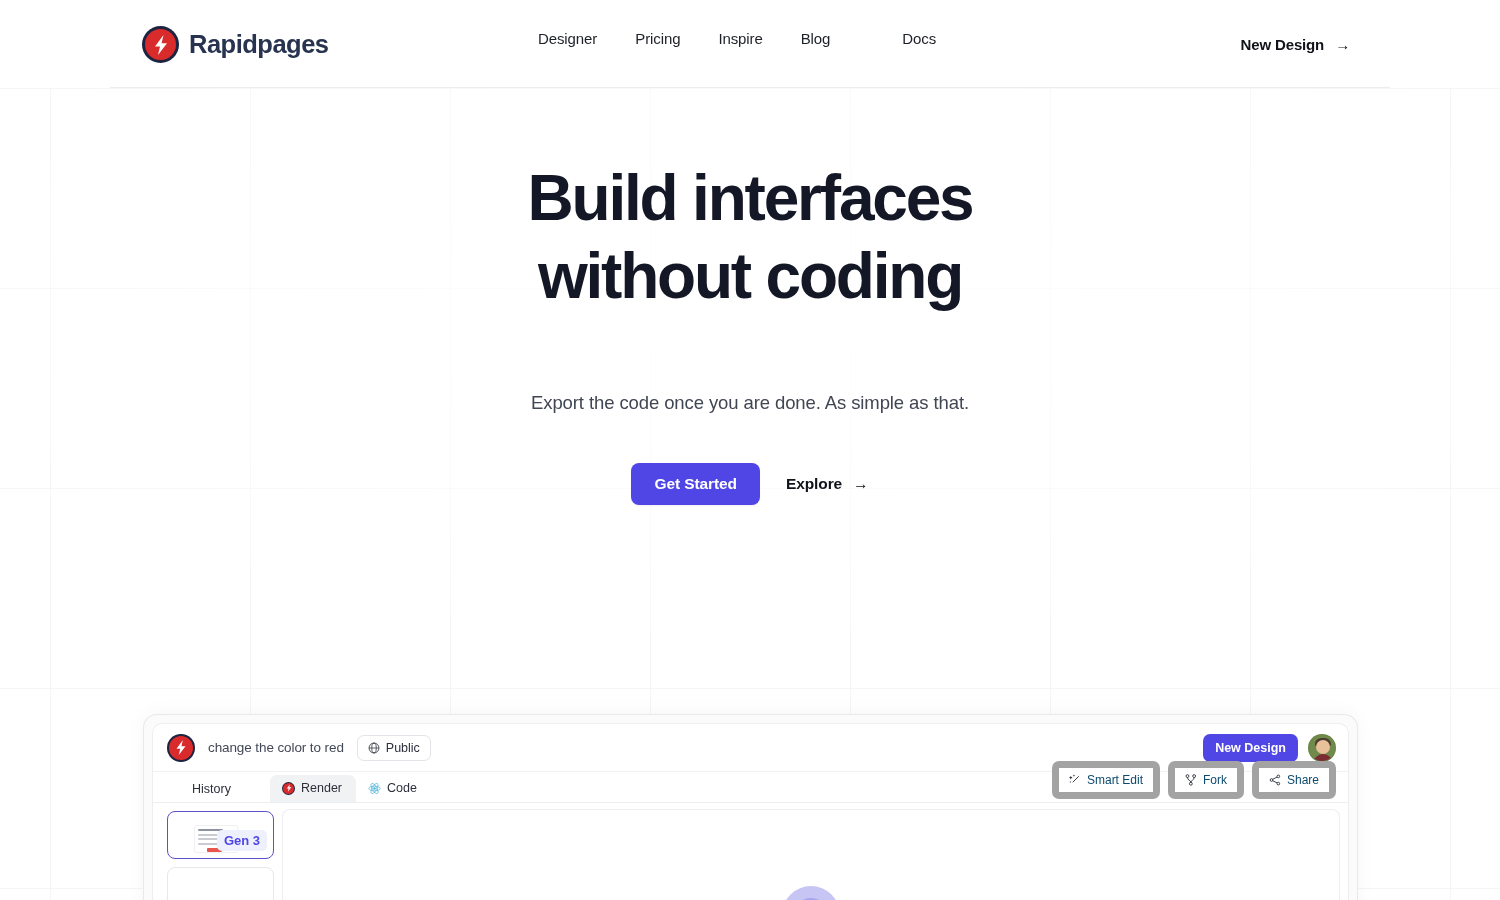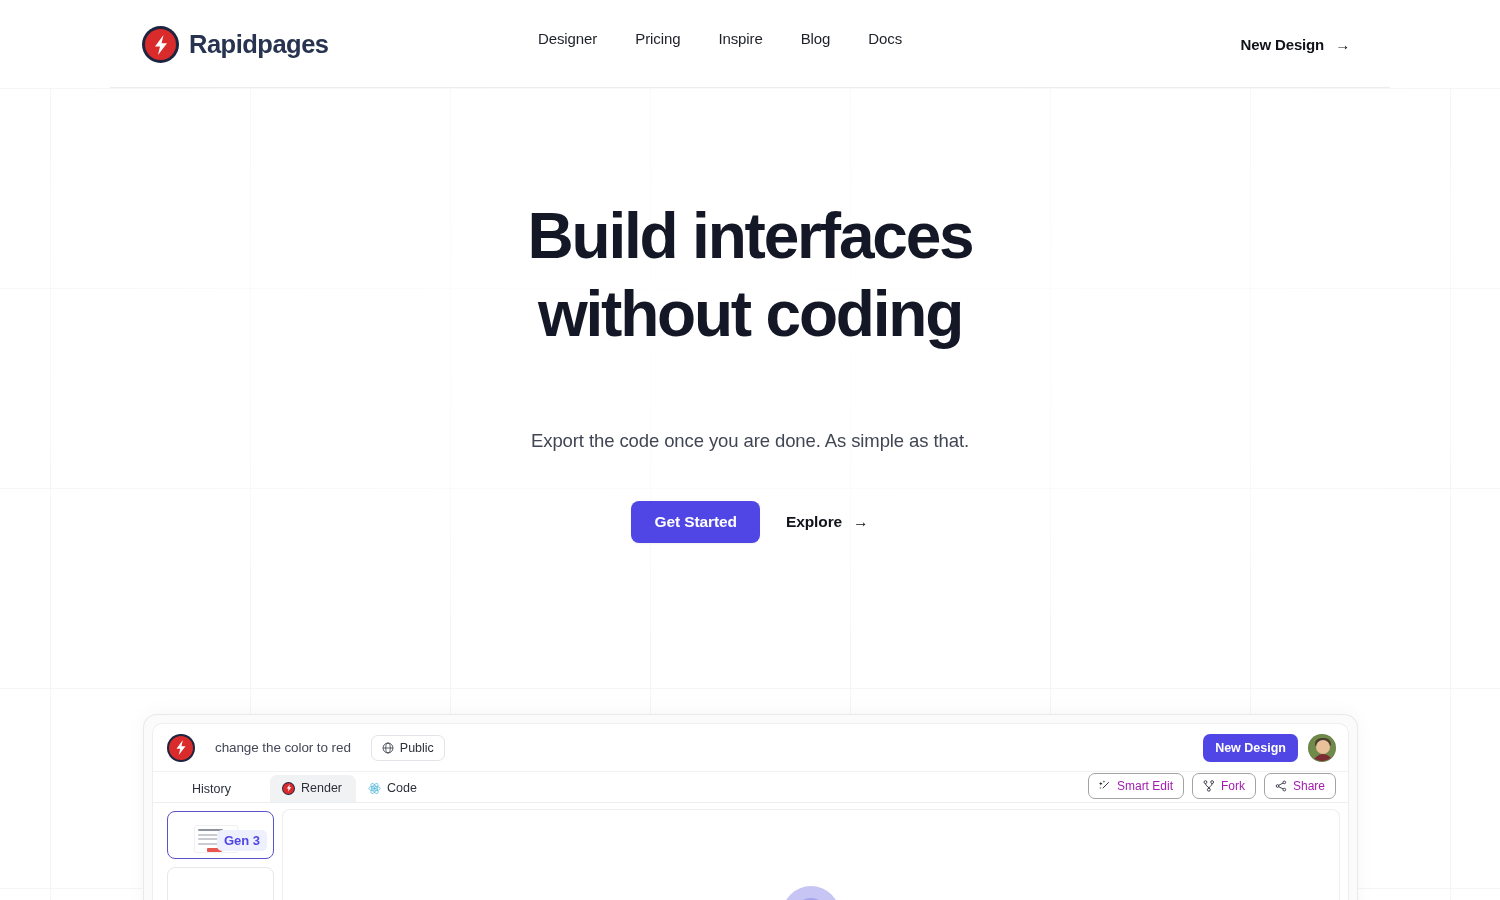--- a/index.html
+++ b/index.html
@@ -68,38 +68,38 @@
 
   .nav{
     position:absolute; left:538px; top:0; height:76px;
     display:flex; align-items:center; gap:0;
   }
   .nav a{
     font-size:15px; font-weight:500; color:#1d2028;
     text-decoration:none; padding:0 37px 0 0;
     letter-spacing:-0.1px;
   }
-  .nav a:last-child{ padding-right:0; }
+  .nav a:last-child{ padding-right:0;margin-left:34px; }
   .nav a.sp1{ padding-right:38px; }
 
   .newdesign-link{
     position:absolute; right:150px; top:0; height:88px;
     display:flex; align-items:center; gap:11px;
     font-size:15px; font-weight:600; color:#11131a;
     text-decoration:none; letter-spacing:-0.15px;
   }
   .newdesign-link .arw{ font-size:15px; color:#11131a; }
 
   
   .hero{
     position:absolute; left:0; top:88px; width:1500px;
     z-index:5; text-align:center;
   }
   .headline{
-    margin-top:116px;
+    margin-top:78px;
     font-size:64px; font-weight:800; line-height:1.0;
     color:#141826; letter-spacing:-2.2px;
   }
   .headline .l2{ display:block; margin-top:14px; }
   .sub{
     margin-top:47px;
     font-size:18.5px; font-weight:400; line-height:1.75;
     color:#414654; letter-spacing:-0.1px;
   }
   .cta-row{
@@ -141,21 +141,20 @@
     overflow:hidden;
     position:relative;
   }
 
   .app-bar{
     height:48px;
     display:flex; align-items:center;
     padding:0 12px 0 14px;
     border-bottom:1px solid #f0f1f4;
     position:relative;
-    gap:7px;
   }
   .app-logo{
     width:28px; height:28px; border-radius:50%;
     background:#1d2440; position:relative; flex:none;
     display:flex; align-items:center; justify-content:center;
   }
   .app-logo .disc{
     position:absolute; left:2px; top:2px; width:24px; height:24px;
     border-radius:50%; background:#d92b2b;
   }
@@ -229,23 +228,23 @@
     position:absolute; left:1px; top:1px; width:11px; height:11px;
     border-radius:50%; background:#d92b2b;
   }
   .tab-icon-logo svg{ position:relative; z-index:2; }
   .tool-bar{
     margin-left:auto; display:flex; align-items:center; gap:8px;
     padding-bottom:3px;
   }
   .tool-btn{
     display:inline-flex; align-items:center; gap:6px;
-    border:1px solid #a3a3a3; background:#fff; border-radius:7px;
+    border:7px solid #a3a3a3; background:#fff; border-radius:7px;
     padding:5px 10px;
-    font-size:12px; font-weight:500; color:#a21caf;
+    font-size:12px; font-weight:500; color:#0c4a6e;
     cursor:pointer; font-family:inherit;
   }
 
   .app-body{
     display:flex; height:calc(100% - 78px);
     border-top:1px solid #eceef1;
   }
   .history-col{
     width:129px; flex:none;
     padding:8px 8px 0 14px;

